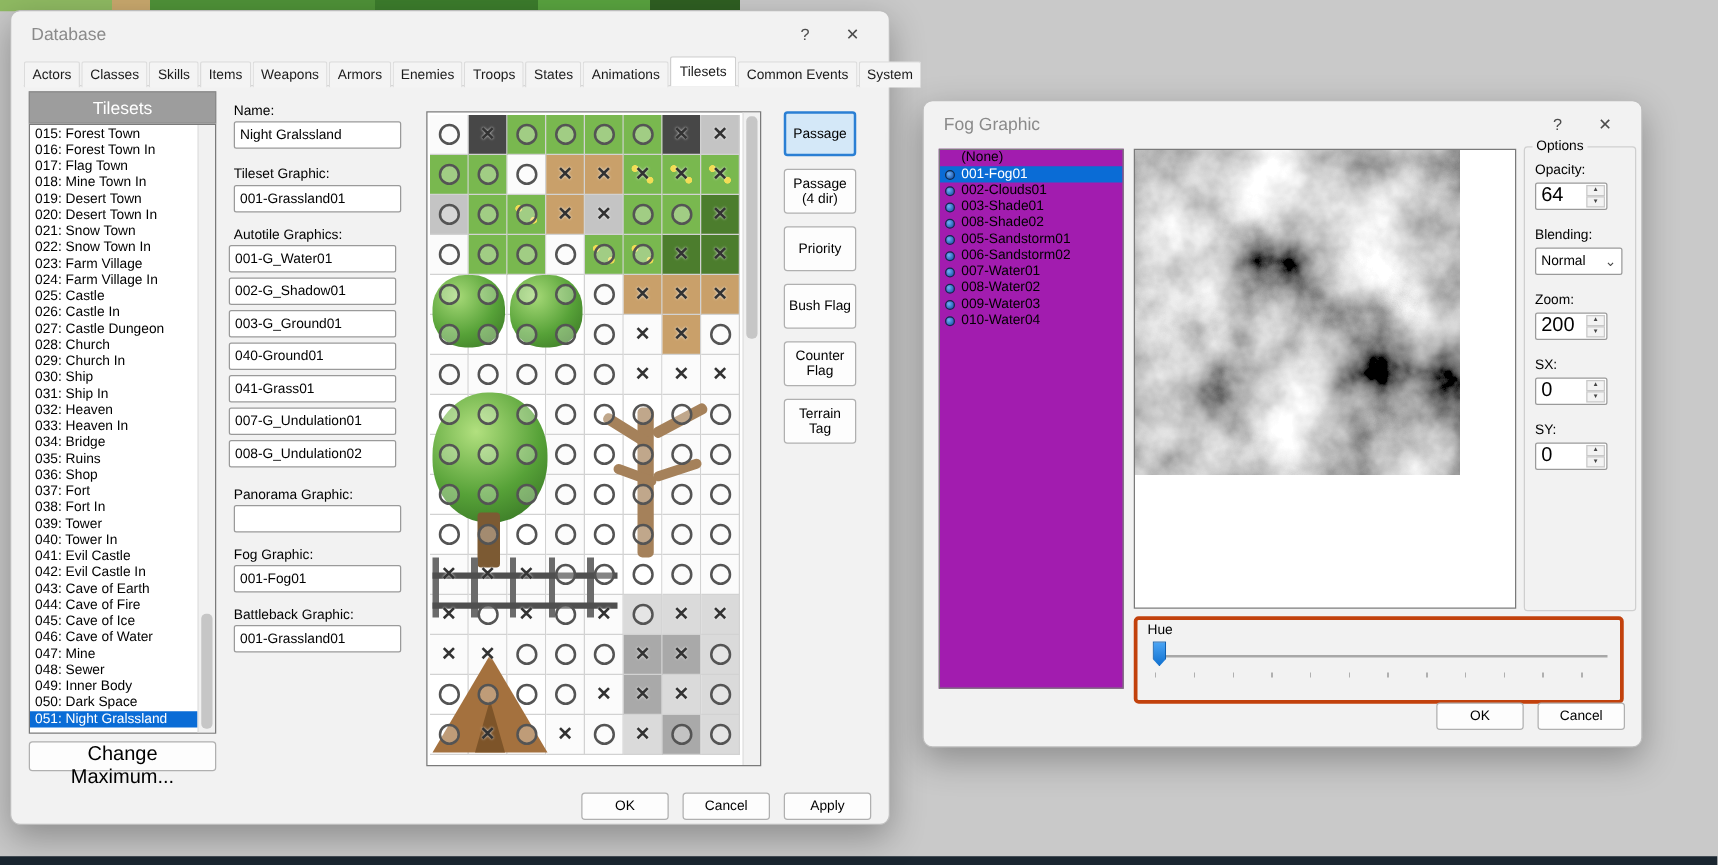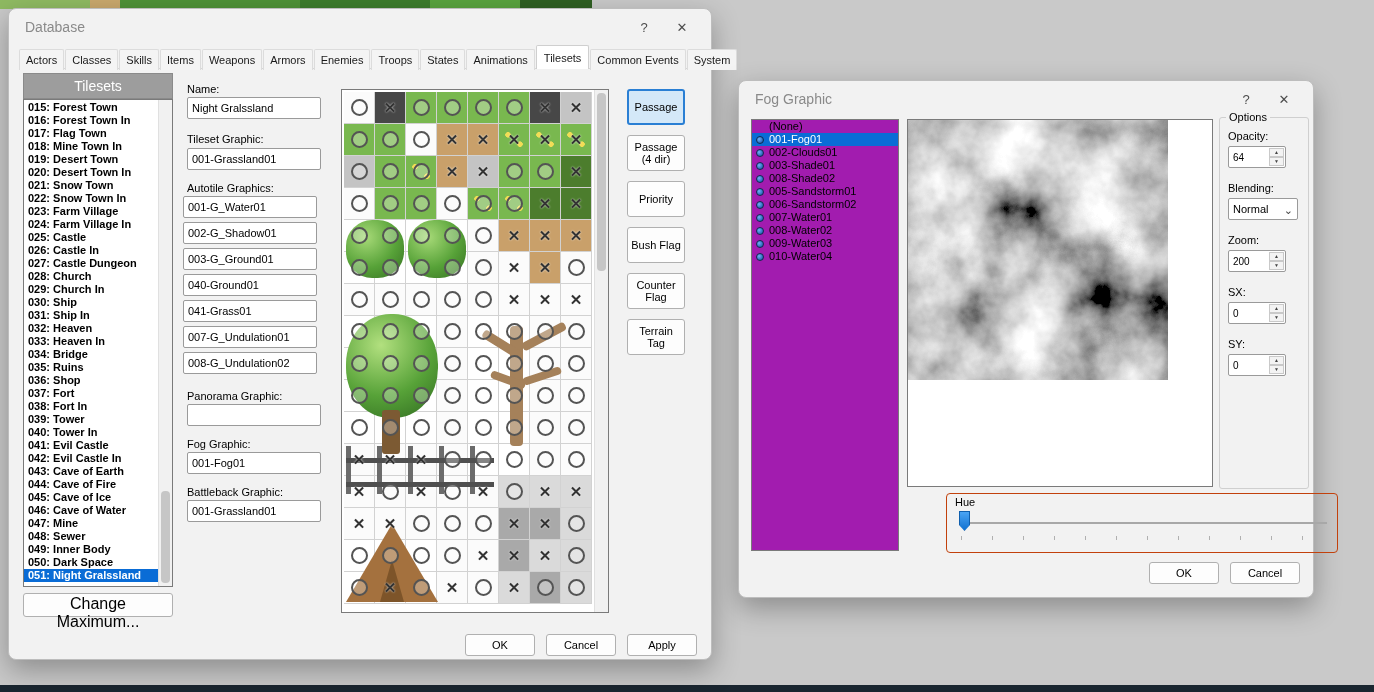--- a/index.html
+++ b/index.html
@@ -28,21 +28,21 @@
 
   #db-tab-strip{position:absolute;left:10px;top:36px;right:10px;height:23px;border-bottom:1px solid #d6d6d6;white-space:nowrap;}
   .tab{display:inline-block;padding:4px 6px 4px;font-size:11px;color:#1a1a1a;background:#f4f4f4;
     border:1px solid #dcdcdc;border-bottom:0;border-radius:2px 2px 0 0;margin-right:1px;position:relative;top:2px;}
   .tab.active{background:#ffffff;top:0;padding:6px 7px 5px;border-color:#cfcfcf;z-index:2;}
 
   #tilesets-header{position:absolute;left:14px;top:64px;width:150px;height:26px;background:#9d9d9d;
     border:1px solid #8a8a8a;box-sizing:border-box;color:#ffffff;font-size:14px;text-align:center;line-height:24px;}
   #tileset-listbox{position:absolute;left:14px;top:90px;width:150px;height:488px;background:#ffffff;
     border:1px solid #7a7a7a;box-sizing:border-box;overflow:hidden;}
-  #tileset-list-items{position:absolute;left:0;top:1px;right:12px;font-weight:bold;}
+  #tileset-list-items{position:absolute;left:0;top:1px;right:12px;}
   .list-item{height:13px;line-height:13px;font-size:11px;padding-left:4px;white-space:nowrap;color:#000;}
   .list-item.selected{background:#0a6cd6;color:#fff;}
   .vscroll{position:absolute;right:0;top:0;bottom:0;width:13px;background:#f1f1f1;border-left:1px solid #e0e0e0;}
   .vscroll .thumb{position:absolute;left:2px;width:9px;background:#c6c6c6;border-radius:4px;}
   #tileset-scroll .thumb{bottom:3px;height:92px;}
   #change-max{position:absolute;left:14px;top:584px;width:150px;height:24px;background:#fdfdfd;
     border:1px solid #b0b0b0;border-radius:3px;font-size:16px;font-family:inherit;color:#000;}
 
   .fld-label{position:absolute;font-size:11px;color:#000;}
   .txt{position:absolute;width:134px;height:22px;box-sizing:border-box;border:1px solid #9a9a9a;
@@ -124,30 +124,30 @@
       radial-gradient(circle at 35% 70%, rgba(30,30,30,0.45) 0 10%, transparent 33%),
       radial-gradient(circle at 55% 45%, rgba(255,255,255,0.85) 0 12%, transparent 35%),
       #8f8f8f;}
   #fog-options{position:absolute;left:480px;top:36px;width:90px;height:372px;border:1px solid #cfcfcf;
     border-radius:3px;box-sizing:border-box;}
   #fog-options-legend{position:absolute;left:6px;top:-7px;background:#f2f2f2;padding:0 3px;font-size:11px;color:#000;}
   .opt-label{margin:14px 0 4px 8px;font-size:11px;color:#000;}
   .opt-label:first-child{margin-top:12px;}
   .spin{width:58px;height:22px;border:1px solid #9a9a9a;background:#fff;position:relative;
     border-radius:2px;box-sizing:border-box;margin-left:8px;}
-  .spin-input{border:0;outline:0;width:36px;height:18px;font-size:10px;padding:1px 0 0 4px;
+  .spin-input{border:0;outline:0;width:36px;height:18px;font-size:16px;padding:1px 0 0 4px;
     font-family:inherit;background:transparent;color:#000;}
   .arrows{position:absolute;right:1px;top:1px;width:15px;height:18px;}
   .arr{width:15px;height:9px;box-sizing:border-box;background:#f3f3f3;border:1px solid #c9c9c9;
     font-size:5px;line-height:7px;text-align:center;color:#444;}
   .select{width:70px;height:22px;border:1px solid #9a9a9a;background:#fff;font-size:11px;
     line-height:20px;padding-left:4px;position:relative;border-radius:2px;box-sizing:border-box;margin-left:8px;color:#000;}
   .chev{position:absolute;right:4px;top:1px;line-height:20px;font-size:11px;color:#444;}
-  #hue-area{position:absolute;left:168px;top:412px;width:392px;height:60px;border:1px solid #c2410c;
-    border-radius:4px;box-sizing:border-box;margin-left:39px;}
+  #hue-area{position:absolute;left:168px;top:412px;width:392px;height:70px;border:3px solid #c2410c;
+    border-radius:4px;box-sizing:border-box;}
   #hue-label{position:absolute;left:8px;top:2px;font-size:11px;color:#000;}
   #hue-track{position:absolute;left:14px;right:10px;top:28px;height:2px;background:#a8a8a8;}
   #hue-thumb{position:absolute;left:12px;top:17px;width:11px;height:20px;
     background:linear-gradient(#4aa4f4,#1272d0);border:1px solid #0f5fae;box-sizing:border-box;
     clip-path:polygon(0 0,100% 0,100% 70%,50% 100%,0 70%);}
   #hue-ticks{position:absolute;left:14px;right:10px;top:42px;height:4px;
     background:repeating-linear-gradient(90deg,#b0b0b0 0 1px,transparent 1px 31px);}
   #fog-ok{left:410px;top:481px;} #fog-cancel{left:491px;top:481px;}
 </style>
 </head>

